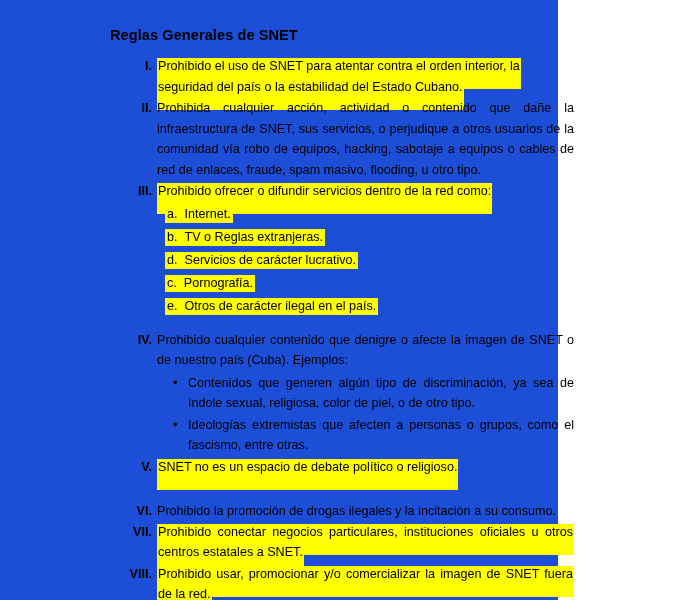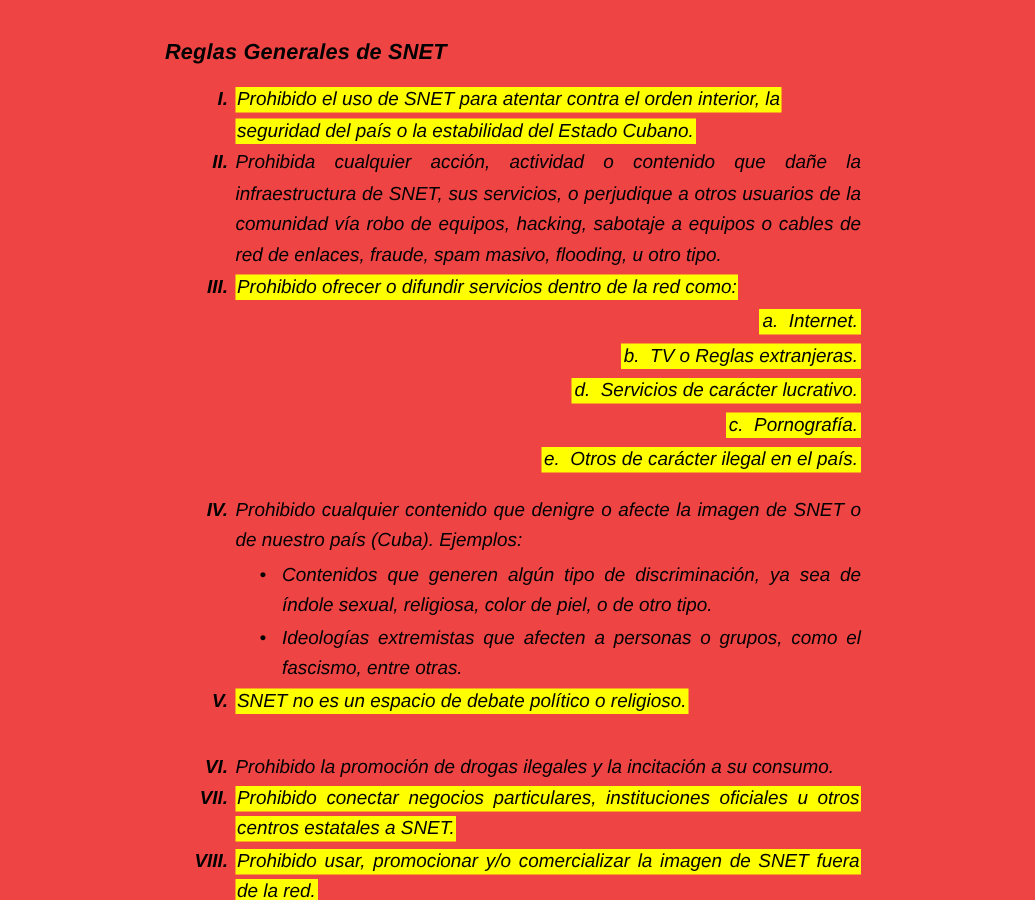--- a/index.html
+++ b/index.html
@@ -11,24 +11,23 @@
   body {
     width: 690px;
     height: 600px;
     font-family: "Liberation Sans", sans-serif;
     color: #000000;
     overflow: hidden;
   }
 
   .page {
     position: relative;
-    width: 690px;
+    width: 558px;
     height: 600px;
-    background: #ef4444;
-    font-style: italic;
+    background: #1d4ed8;
   }
 
   .doc-title {
     position: absolute;
     left: 110px;
     top: 26px;
     font-size: 14.5px;
     font-weight: bold;
     letter-spacing: 0.1px;
     line-height: 18px;
@@ -71,36 +70,36 @@
 
   .rule.single > .body {
     text-align: left;
   }
 
   
   .hl {
     background-color: #ffff00;
     box-decoration-break: clone;
     -webkit-box-decoration-break: clone;
-    padding: 1px 1px 2px 1px;
+    padding: 1px 1px 16px 1px;
   }
 
   
   .sublist-alpha {
     margin: 2px 0 0 0;
     padding: 0;
     list-style: none;
   }
   .sublist-alpha > li {
     position: relative;
     padding-left: 8px;
     margin-bottom: 3px;
     font-size: 12.6px;
     line-height: 20px;
-    text-align: right;
+    text-align: left;
   }
   .sublist-alpha > li .alpha-run {
     background-color: #ffff00;
     padding: 1px 2px 2px 2px;
     white-space: pre;
   }
 
   
   .sublist-bullet {
     margin: 2px 0 0 0;

